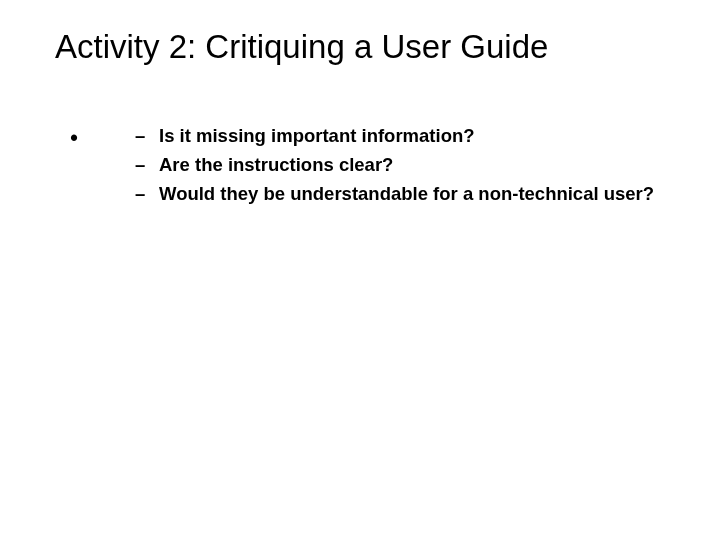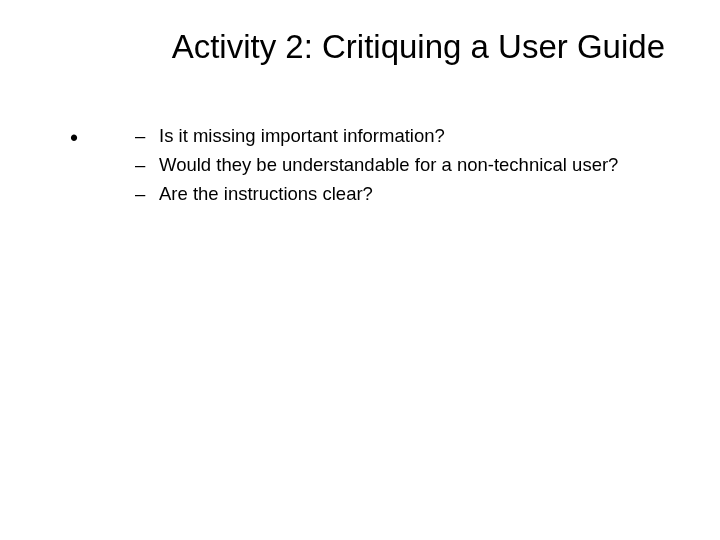--- a/index.html
+++ b/index.html
@@ -17,21 +17,21 @@
       overflow: hidden;
     }
     .slide {
       width: 100%;
       height: 100%;
       padding: 28px 55px 40px 55px;
     }
     .title {
       font-size: 33px;
       font-weight: normal;
-      text-align: right;
+      text-align: left;
       margin-bottom: 58px;
     }
     .bullet-list {
       list-style: none;
       padding-left: 12px;
     }
     .bullet-item {
       position: relative;
       padding-left: 28px;
       font-size: 23px;
@@ -42,20 +42,21 @@
       content: "•";
       position: absolute;
       left: 3px;
       top: 0;
       font-size: 23px;
     }
     .sub-bullet-list {
       list-style: none;
       padding-left: 40px;
       margin-top: 40px;
+      font-weight: bold;
     }
     .sub-bullet-item {
       position: relative;
       padding-left: 24px;
       font-size: 18.5px;
       line-height: 1.35;
       margin-bottom: 4px;
     }
     .sub-bullet-item::before {
       content: "–";
@@ -67,18 +68,18 @@
   </style>
 </head>
 <body>
 
 <div class="slide">
   <h1 class="title">Activity 2: Critiquing a User Guide</h1>
   <ul class="bullet-list">
     <li class="bullet-item">
       <ul class="sub-bullet-list">
         <li class="sub-bullet-item">Is it missing important information?</li>
+        <li class="sub-bullet-item">Are the instructions clear?</li>
         <li class="sub-bullet-item">Would they be understandable for a non-technical user?</li>
-        <li class="sub-bullet-item">Are the instructions clear?</li>
       </ul>
     </li>
   </ul>
 </div>
 
 </body></html>

